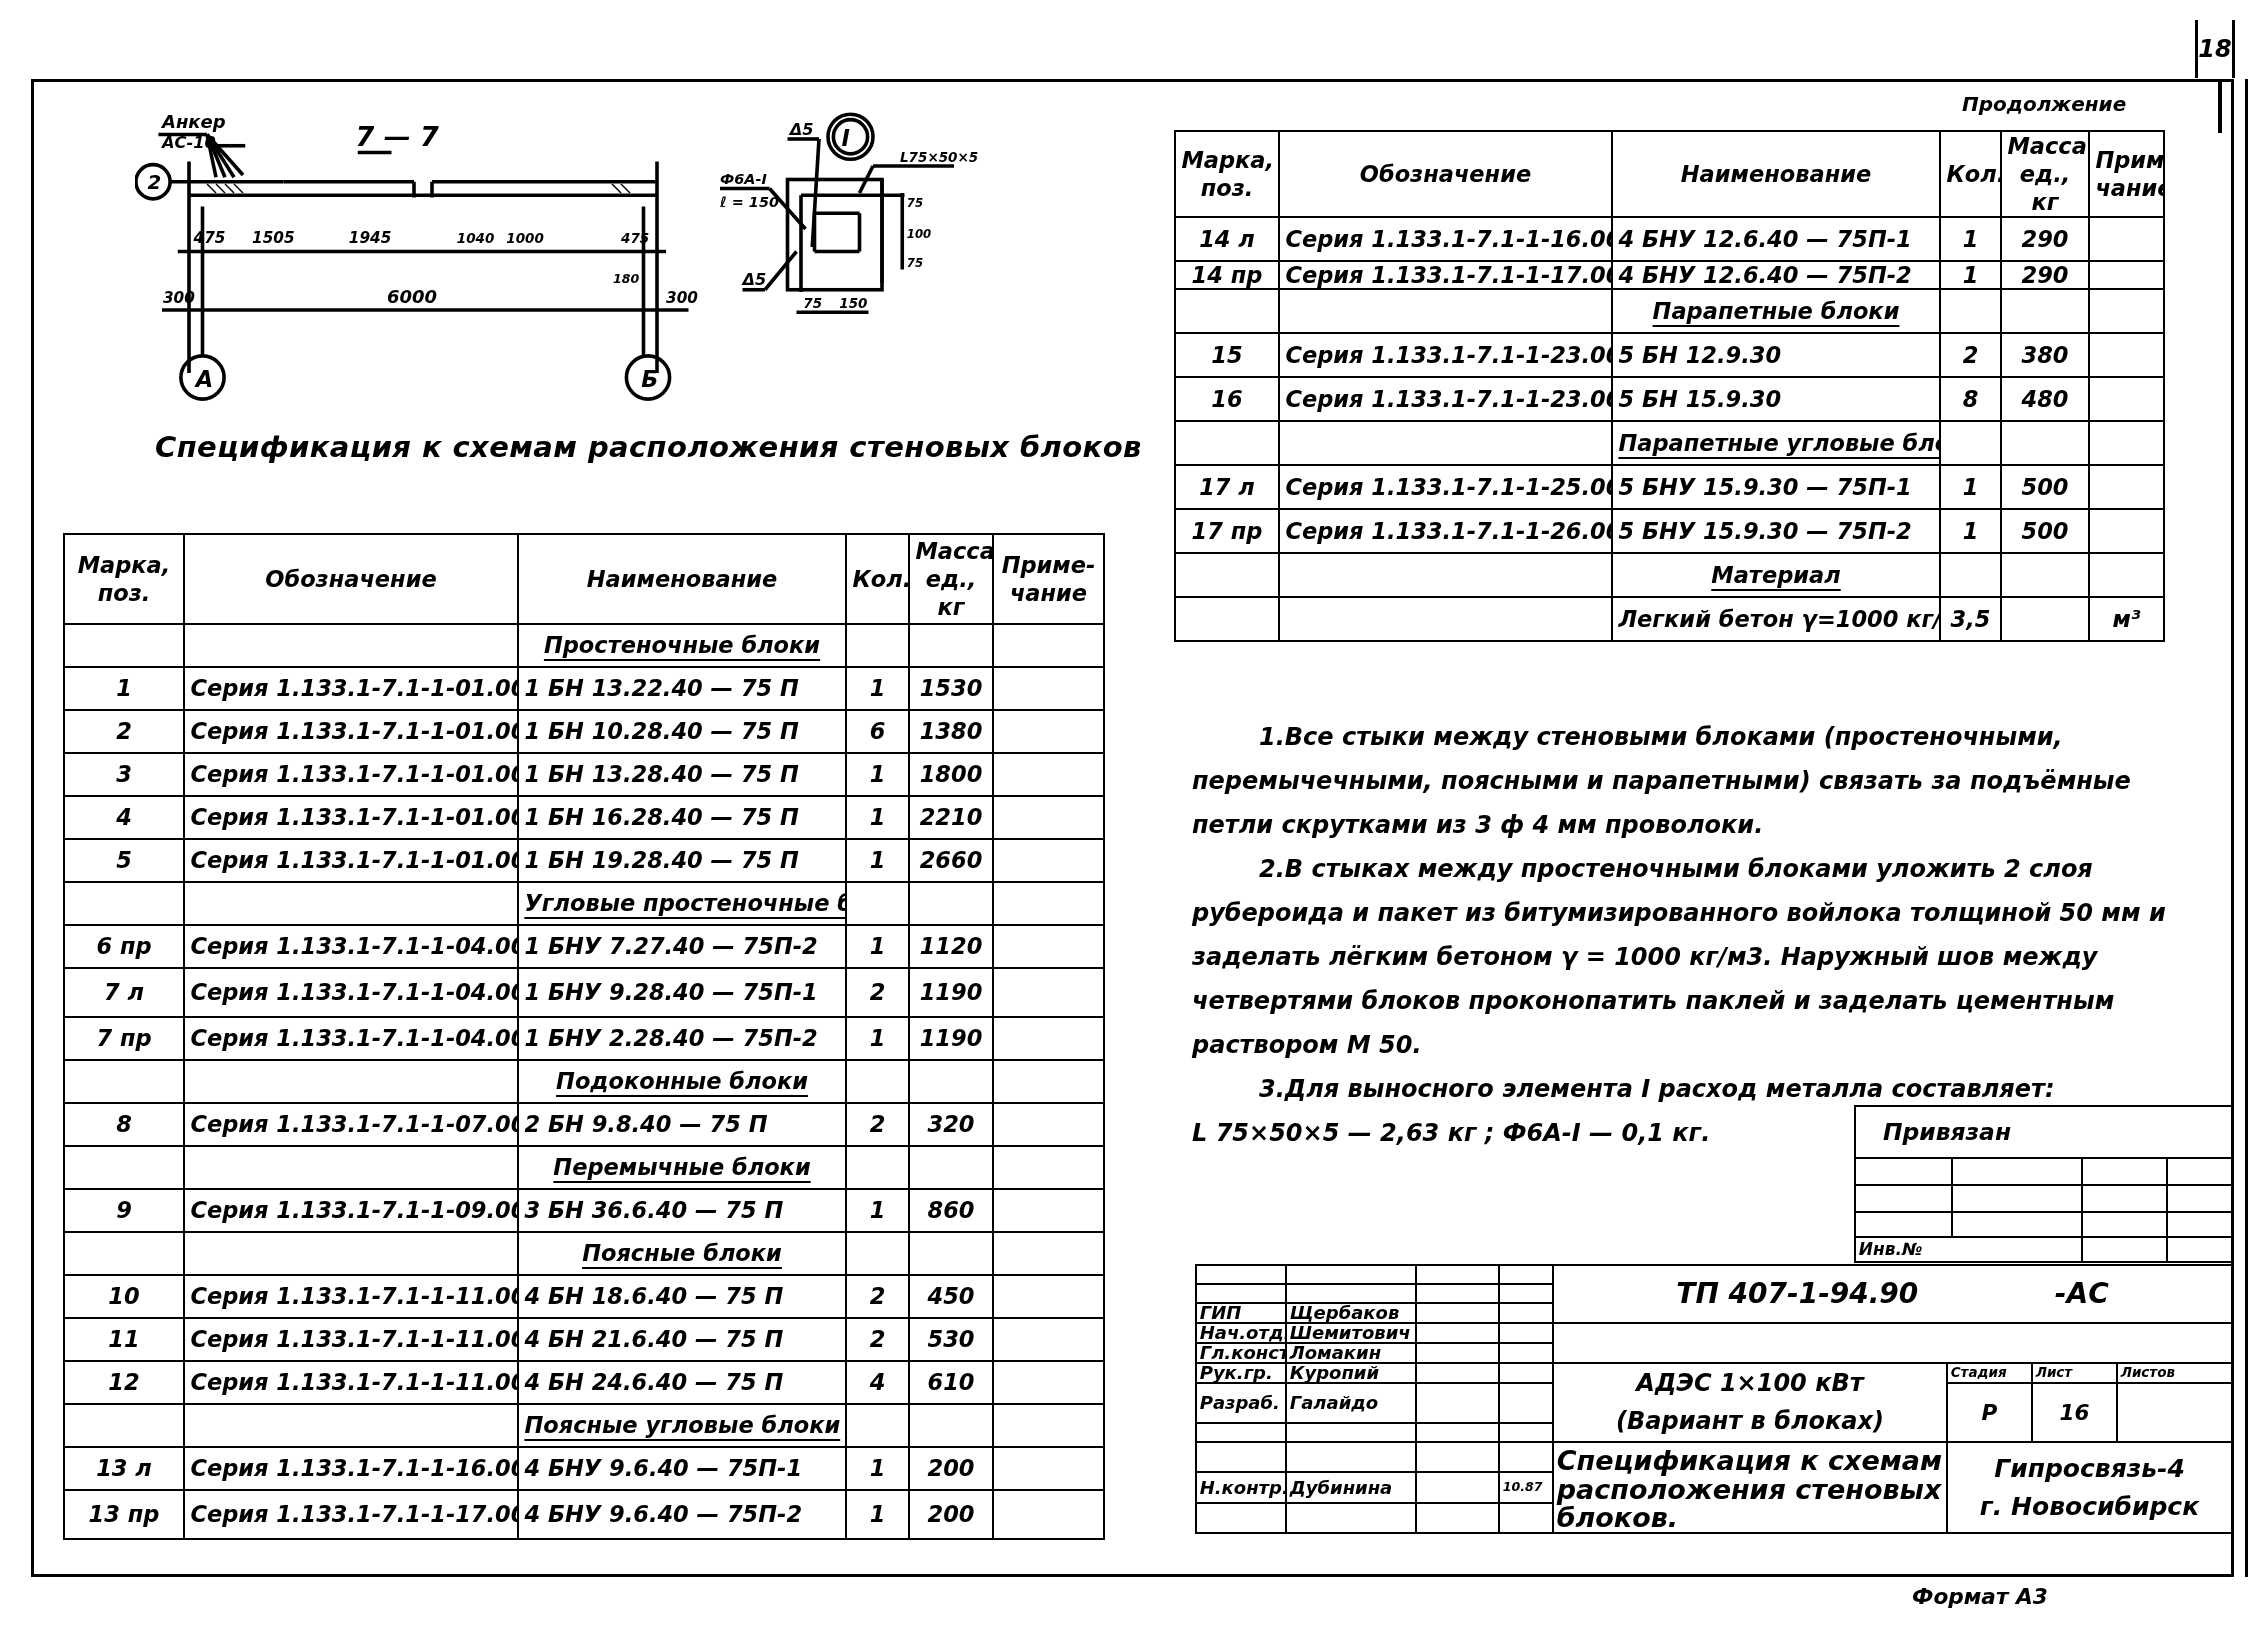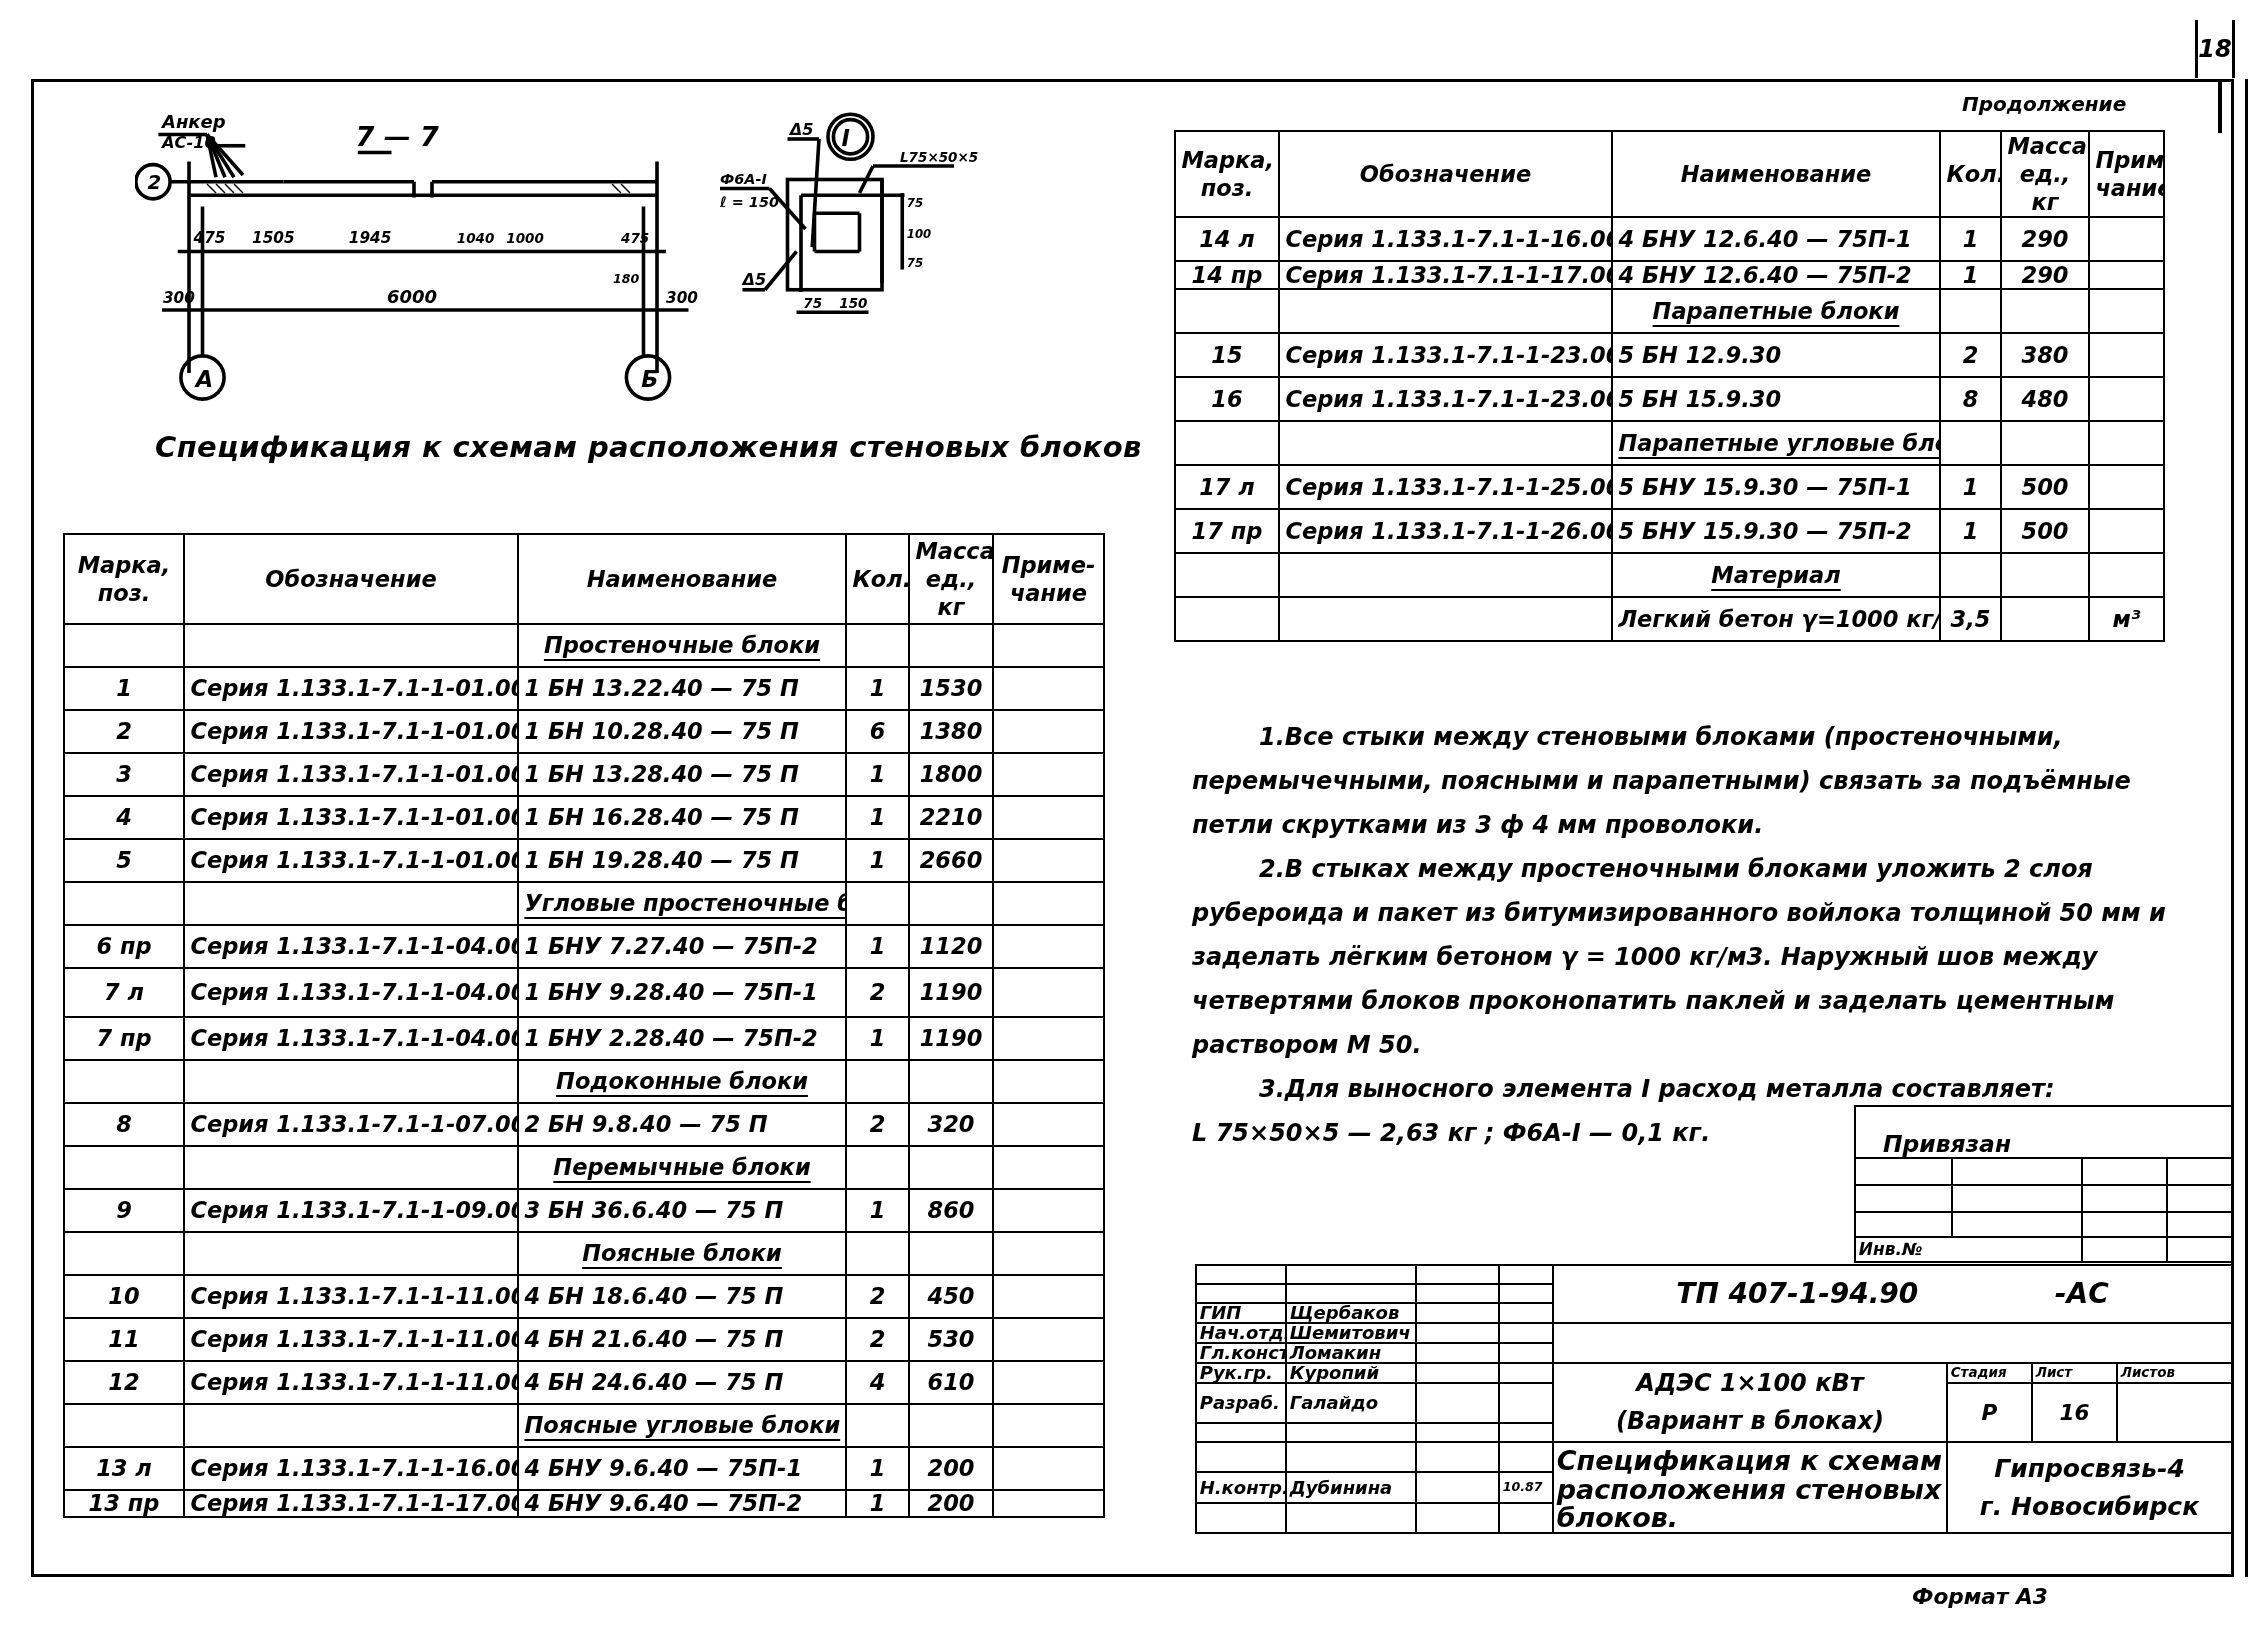--- a/index.html
+++ b/index.html
@@ -304,21 +304,21 @@
         <td></td>
       </tr>
       <tr style="height: 43px;">
         <td class="c">13 л</td>
         <td class="">Серия 1.133.1-7.1-1-16.000</td>
         <td class="">4 БНУ 9.6.40 — 75П-1</td>
         <td class="c">1</td>
         <td class="c">200</td>
         <td class="c"></td>
       </tr>
-      <tr style="height: 27px;">
+      <tr style="height: 49px;">
         <td class="c">13 пр</td>
         <td class="">Серия 1.133.1-7.1-1-17.000</td>
         <td class="">4 БНУ 9.6.40 — 75П-2</td>
         <td class="c">1</td>
         <td class="c">200</td>
         <td class="c"></td>
       </tr>
     </tbody>
 </table>
 
@@ -435,21 +435,21 @@
 
 <table class="tb" style="left:1854px;top:1105px;width:378px;">
   <colgroup>
       <col style="width:97px">
       <col style="width:130px">
       <col style="width:85px">
       <col style="width:65px">
     </colgroup>
   <tbody>
       <tr style="height:52px">
-        <td colspan="4" style="font-size:23.4px;padding-left:27px;vertical-align:top;padding-top:26px">Привязан</td>
+        <td colspan="4" style="font-size:23.4px;padding-left:27px;vertical-align:top;padding-top:14px">Привязан</td>
       </tr>
   <tr style="height:27px">
         <td></td>
         <td></td>
         <td></td>
         <td></td>
       </tr>
   <tr style="height:27px">
         <td></td>
         <td></td>

